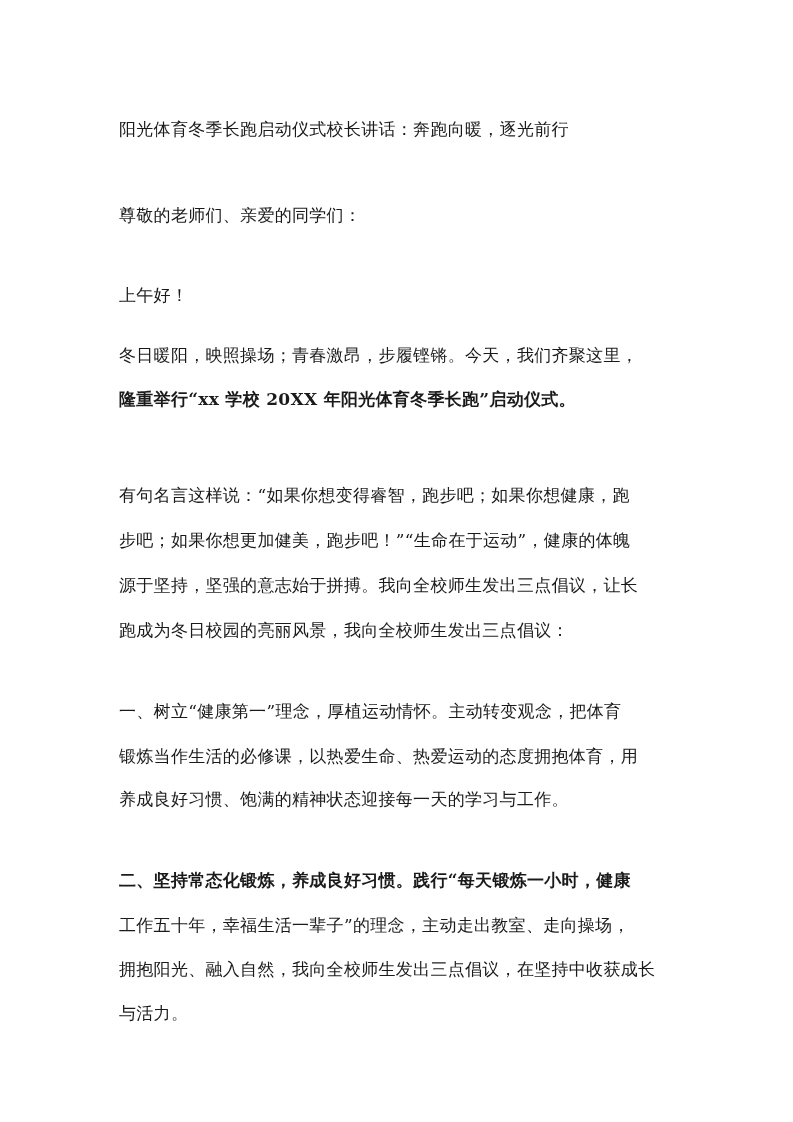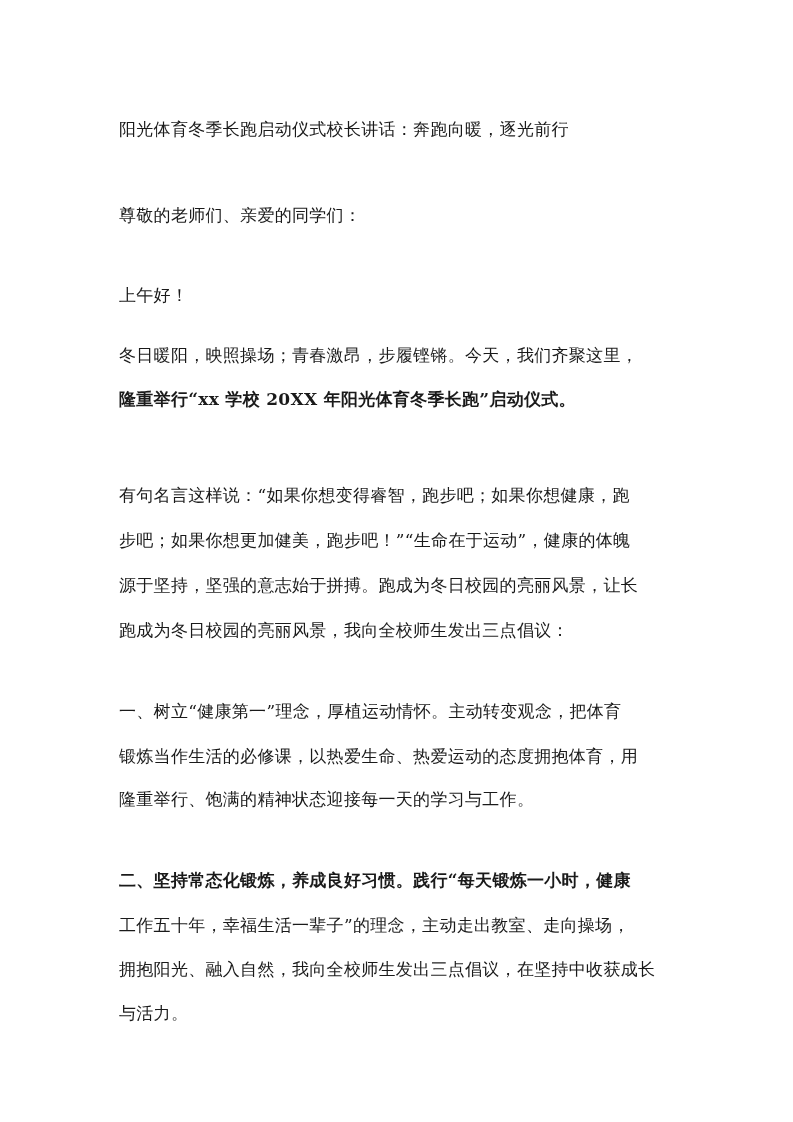--- a/index.html
+++ b/index.html
@@ -42,28 +42,28 @@
   <div class="line" style="top:273px;text-align:right;">上午好！</div>
 
   <div>
     <div class="line" style="top:333px;">冬日暖阳，映照操场；青春激昂，步履铿锵。今天，我们齐聚这里，</div>
     <div class="line" style="top:377px;font-weight:bold;">隆重举行“xx 学校 20XX 年阳光体育冬季长跑”启动仪式。</div>
   </div>
 
   <div>
     <div class="line" style="top:473px;">有句名言这样说：“如果你想变得睿智，跑步吧；如果你想健康，跑</div>
     <div class="line" style="top:518px;">步吧；如果你想更加健美，跑步吧！”“生命在于运动”，健康的体魄</div>
-    <div class="line" style="top:563px;">源于坚持，坚强的意志始于拼搏。跑成为冬日校园的亮丽风景，让长</div>
+    <div class="line" style="top:563px;">源于坚持，坚强的意志始于拼搏。我向全校师生发出三点倡议，让长</div>
     <div class="line" style="top:608px;">跑成为冬日校园的亮丽风景，我向全校师生发出三点倡议：</div>
   </div>
 
   <div>
     <div class="line" style="top:689px;">一、树立“健康第一”理念，厚植运动情怀。主动转变观念，把体育</div>
     <div class="line" style="top:734px;">锻炼当作生活的必修课，以热爱生命、热爱运动的态度拥抱体育，用</div>
-    <div class="line" style="top:777px;">隆重举行、饱满的精神状态迎接每一天的学习与工作。</div>
+    <div class="line" style="top:777px;">养成良好习惯、饱满的精神状态迎接每一天的学习与工作。</div>
   </div>
 
   <div>
     <div class="line" style="top:858px;font-weight:bold;">二、坚持常态化锻炼，养成良好习惯。践行“每天锻炼一小时，健康</div>
     <div class="line" style="top:903px;">工作五十年，幸福生活一辈子”的理念，主动走出教室、走向操场，</div>
     <div class="line" style="top:947px;">拥抱阳光、融入自然，我向全校师生发出三点倡议，在坚持中收获成长</div>
     <div class="line" style="top:991px;">与活力。</div>
   </div>
 </div>
 

